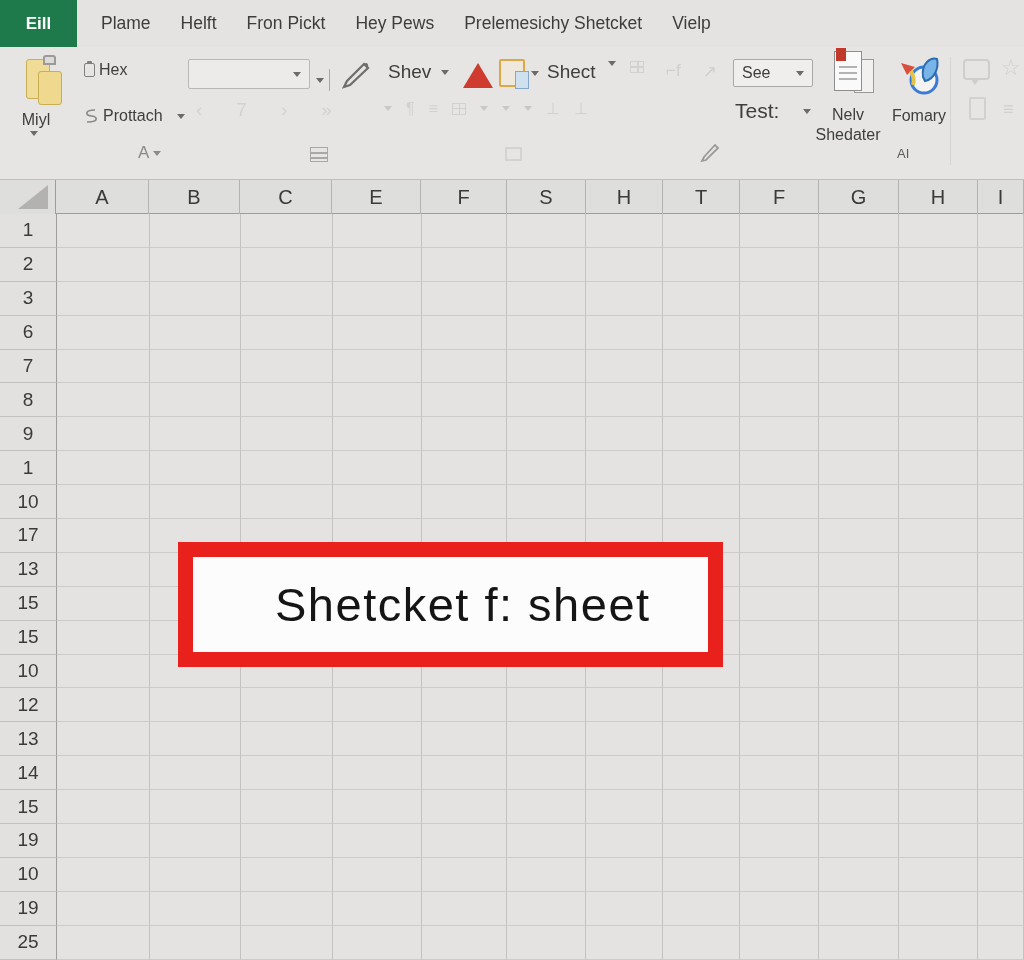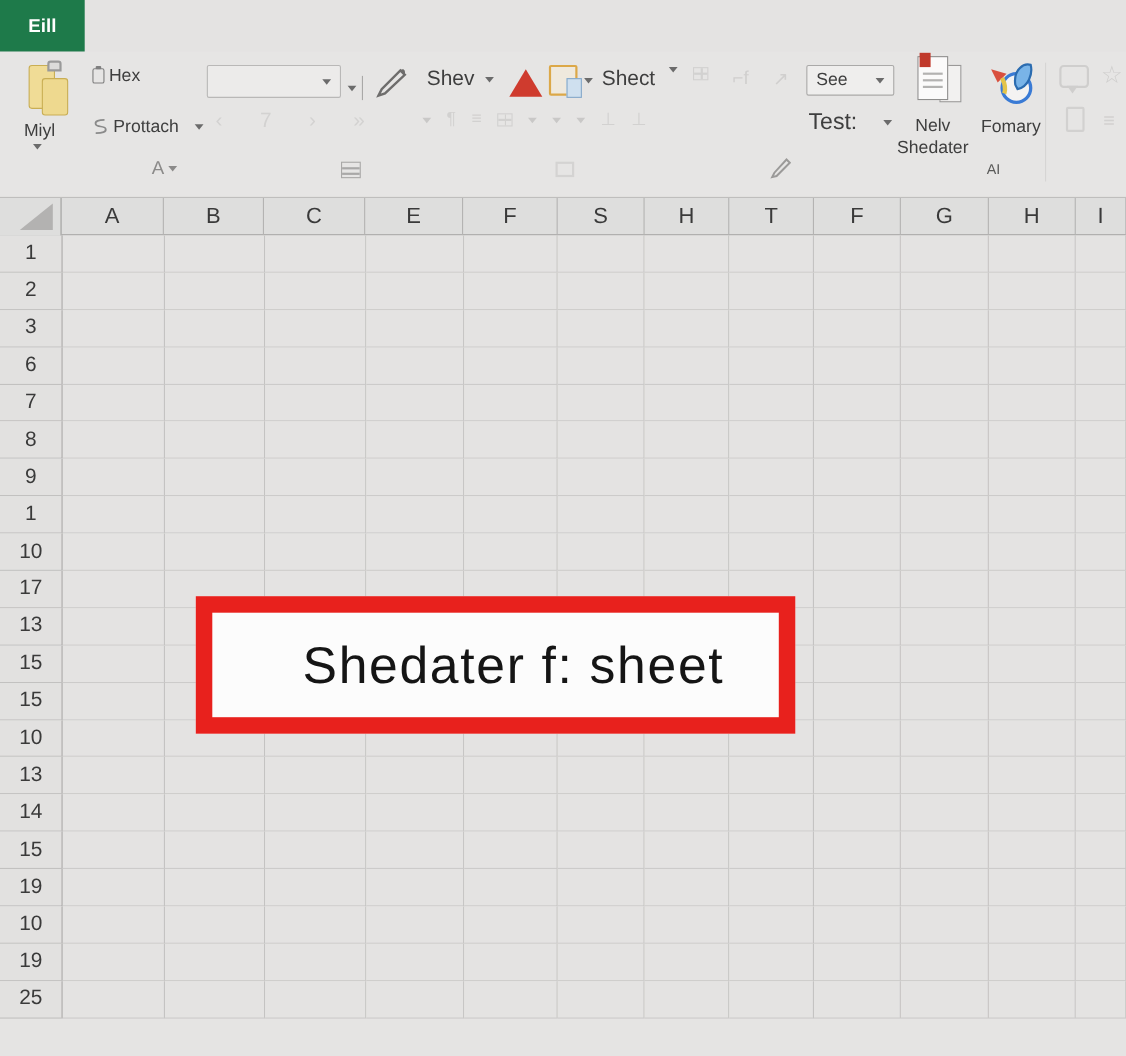--- a/index.html
+++ b/index.html
@@ -120,20 +120,28 @@
     border:15px solid var(--overlay,#e8211d); background:#fcfcfc; display:flex; align-items:center;
     overflow:hidden; z-index:10; }
   .overlay-text { font-size:47px; color:#151515; white-space:nowrap; letter-spacing:1.5px;
     padding-left:82px; }
 </style>
 </head>
 <body>
 
 <div class="menubar">
   <div class="file-btn">Eill</div>
+  <div class="menu-items" id="menu-items">
+      <div class="menu-item">Plame</div>
+      <div class="menu-item">Helft</div>
+      <div class="menu-item">Fron Pickt</div>
+      <div class="menu-item">Hey Pews</div>
+      <div class="menu-item">Prelemesichy Shetcket</div>
+      <div class="menu-item">Vielp</div>
+    </div>
 </div>
 
 <div class="ribbon">
 
   <div class="abs paste-icon">
     <div class="paste-back"></div>
     <div class="paste-front"></div>
     <div class="paste-clip"></div>
   </div>
   <div class="abs rlabel paste-label">Miyl</div>
@@ -479,20 +487,35 @@
         <div class="gcell" style="width: 86px;"></div>
         <div class="gcell" style="width: 79px;"></div>
         <div class="gcell" style="width: 77px;"></div>
         <div class="gcell" style="width: 77px;"></div>
         <div class="gcell" style="width: 79px;"></div>
         <div class="gcell" style="width: 80px;"></div>
         <div class="gcell" style="width: 79px;"></div>
         <div class="gcell" style="width: 46px;"></div>
       </div>
       <div class="grow">
+        <div class="rowh">12</div>
+        <div class="gcell" style="width: 93px;"></div>
+        <div class="gcell" style="width: 91px;"></div>
+        <div class="gcell" style="width: 92px;"></div>
+        <div class="gcell" style="width: 89px;"></div>
+        <div class="gcell" style="width: 86px;"></div>
+        <div class="gcell" style="width: 79px;"></div>
+        <div class="gcell" style="width: 77px;"></div>
+        <div class="gcell" style="width: 77px;"></div>
+        <div class="gcell" style="width: 79px;"></div>
+        <div class="gcell" style="width: 80px;"></div>
+        <div class="gcell" style="width: 79px;"></div>
+        <div class="gcell" style="width: 46px;"></div>
+      </div>
+      <div class="grow">
         <div class="rowh">13</div>
         <div class="gcell" style="width: 93px;"></div>
         <div class="gcell" style="width: 91px;"></div>
         <div class="gcell" style="width: 92px;"></div>
         <div class="gcell" style="width: 89px;"></div>
         <div class="gcell" style="width: 86px;"></div>
         <div class="gcell" style="width: 79px;"></div>
         <div class="gcell" style="width: 77px;"></div>
         <div class="gcell" style="width: 77px;"></div>
         <div class="gcell" style="width: 79px;"></div>
@@ -587,14 +610,14 @@
         <div class="gcell" style="width: 77px;"></div>
         <div class="gcell" style="width: 79px;"></div>
         <div class="gcell" style="width: 80px;"></div>
         <div class="gcell" style="width: 79px;"></div>
         <div class="gcell" style="width: 46px;"></div>
       </div>
     </div>
 </div>
 
 <div class="overlay-box">
-  <div class="overlay-text">Shedater f: sheet</div>
+  <div class="overlay-text">Shetcket f: sheet</div>
 </div>
 
 </body></html>

